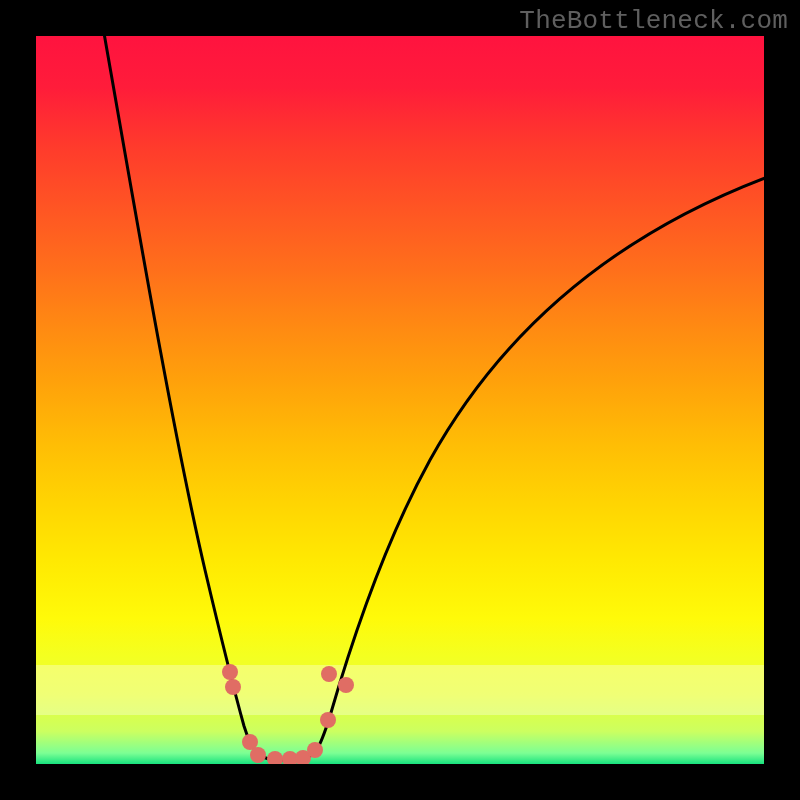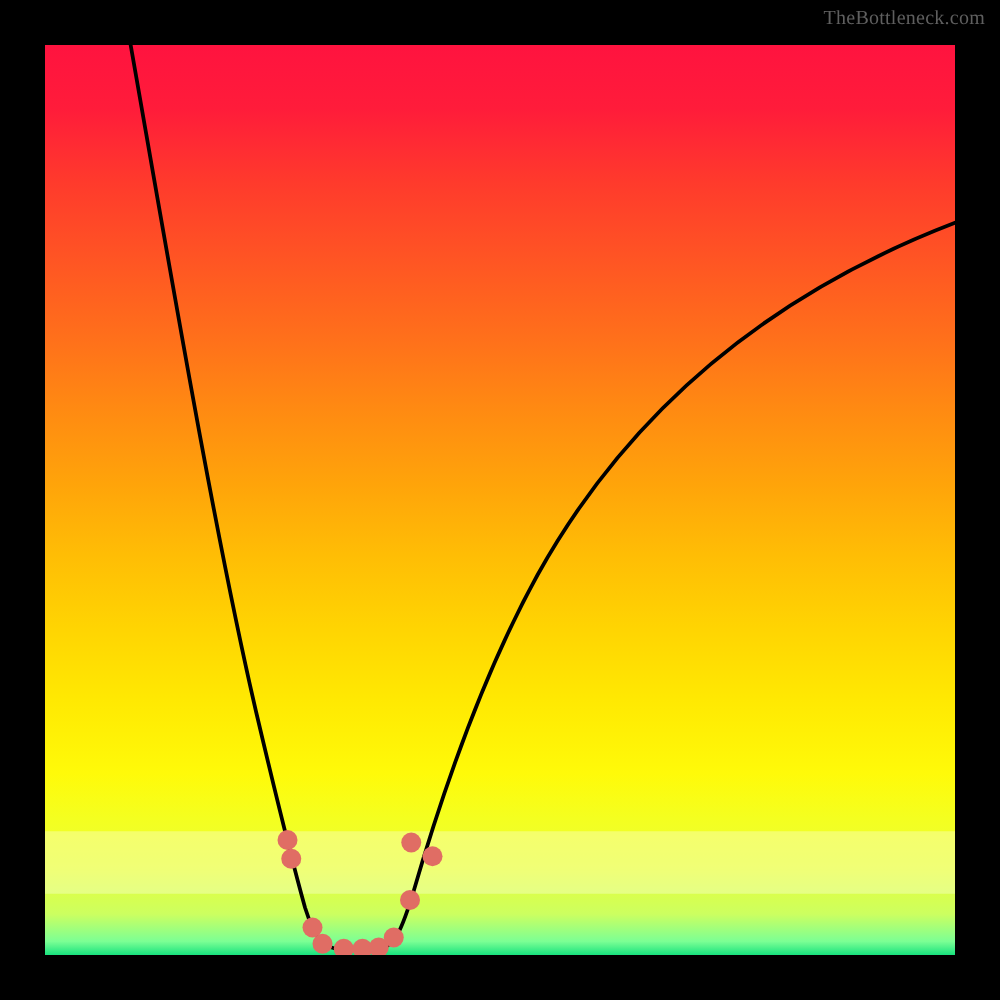--- a/index.html
+++ b/index.html
@@ -1,17 +1,17 @@
 <!DOCTYPE html>
 <html><head>
 <meta charset="utf-8">
 <style>
   html,body{margin:0;padding:0;width:800px;height:800px;background:#000;overflow:hidden}
   .wrap{position:relative;width:800px;height:800px}
-  .watermark{position:absolute;top:6px;right:12px;font-family:Liberation Serif, serif;font-size:16px;font-weight:400;color:#5f5f5f;z-index:5;letter-spacing:0.2px}
+  .watermark{position:absolute;top:6px;right:12px;font-family:Liberation Mono, monospace;font-size:26px;font-weight:400;color:#5f5f5f;z-index:5;letter-spacing:0.2px}
   svg{display:block}
 </style>
 </head>
 <body>
 <div class="wrap">
   <div class="watermark">TheBottleneck.com</div>
   <svg width="800" height="800" viewBox="0 0 800 800">
     <defs>
       <linearGradient id="heat" x1="0" y1="0" x2="0" y2="1">
         <stop offset="0.00" stop-color="#ff133f"></stop>

